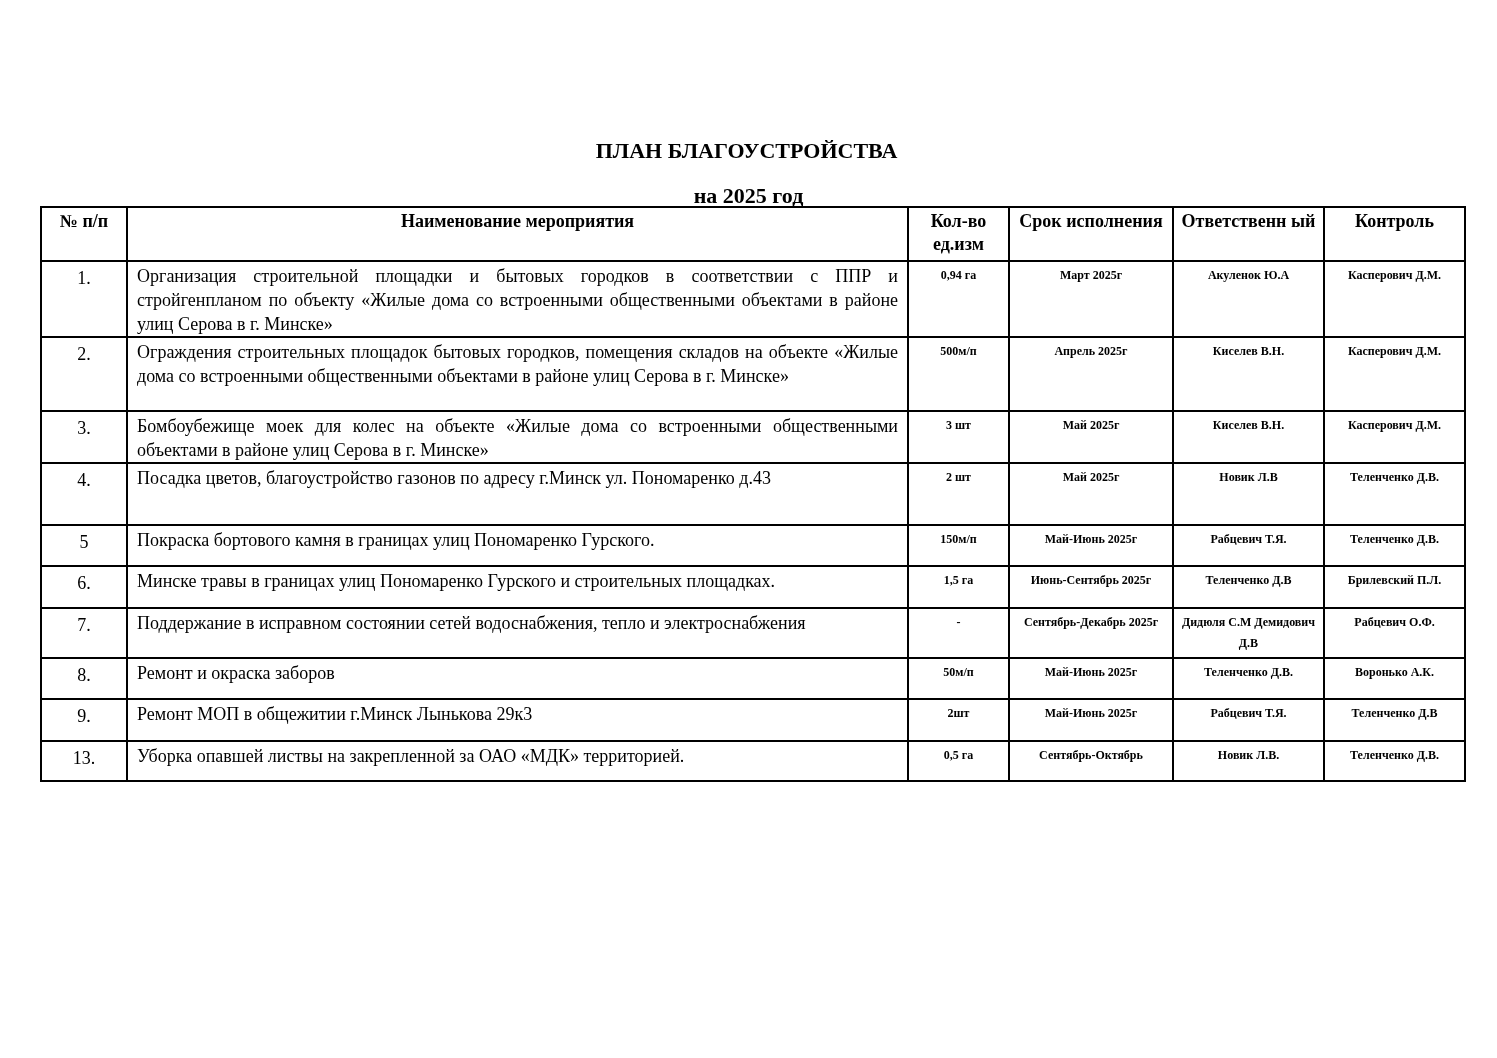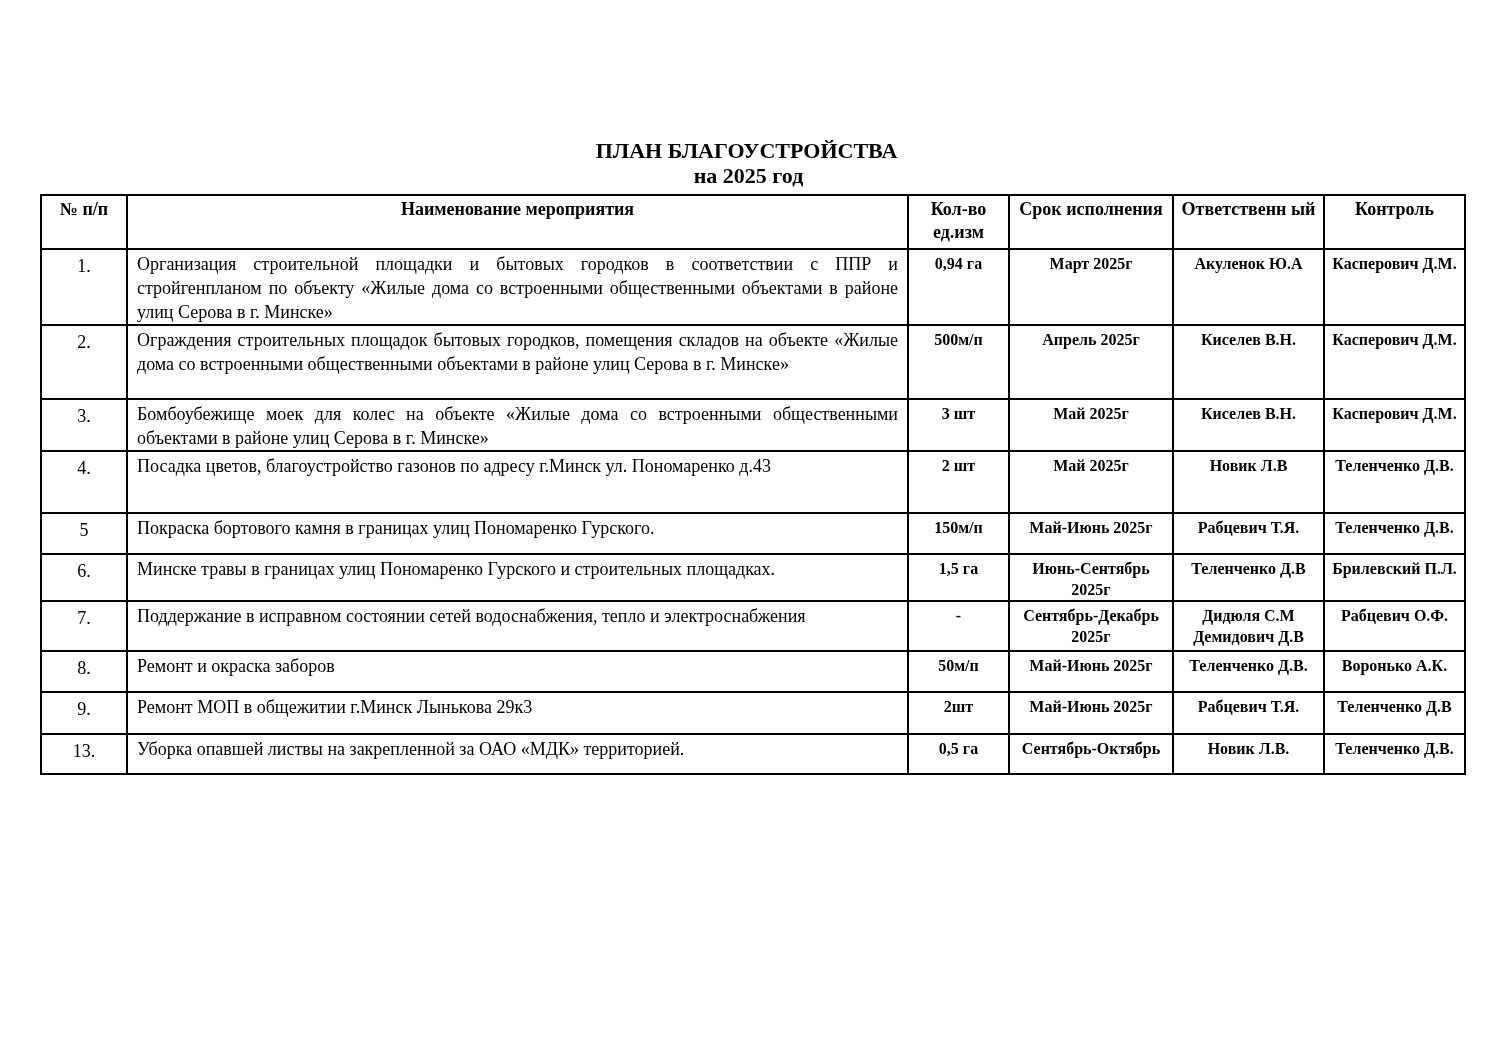--- a/index.html
+++ b/index.html
@@ -1,29 +1,29 @@
 <!DOCTYPE html>
 <html><head>
 <meta charset="utf-8">
 <style>
   html, body { margin: 0; padding: 0; background: #ffffff; }
   body { width: 1497px; height: 1058px; position: relative; overflow: hidden;
          font-family: "Liberation Serif", "DejaVu Serif", serif; color: #000; }
   .title { position: absolute; left: 0; width: 1497px; text-align: center;
            font-weight: bold; font-size: 22px; line-height: 24px; }
   .t1 { top: 139px; left: -2px; }
-  .t2 { top: 164px; }
-  table.plan { position: absolute; left: 40px; top: 194px; width: 1424px;
+  .t2 { top: 184px; }
+  table.plan { position: absolute; left: 40px; top: 206px; width: 1424px;
                border-collapse: collapse; table-layout: fixed; }
   table.plan td, table.plan th { border: 2px solid #000; padding: 0; vertical-align: top; }
   th { font-weight: bold; font-size: 18px; line-height: 23px; text-align: center; padding-top: 2px !important; }
   td.num { font-size: 18px; text-align: center; padding-top: 5px !important; line-height: 22px; }
   td.name { font-size: 18px; line-height: 24px; text-align: justify; padding: 2px 9px 0 9px !important; }
   td.name.last-left { text-align-last: left; }
-  td.small { font-size: 16px; line-height: 21px; text-align: center; font-weight: 600; padding-top: 3px !important; }
+  td.small { font-size: 12px; line-height: 21px; text-align: center; font-weight: 600; padding-top: 3px !important; }
   td.qty-mid { vertical-align: middle; }
   td.qty-bottom { vertical-align: bottom; padding-bottom: 2px !important; }
   td.cell-pad { padding-left: 4px !important; padding-right: 4px !important; }
 </style>
 </head>
 <body>
 
 <div class="title t1">ПЛАН БЛАГОУСТРОЙСТВА</div>
 <div class="title t2">на 2025 год</div>
 

